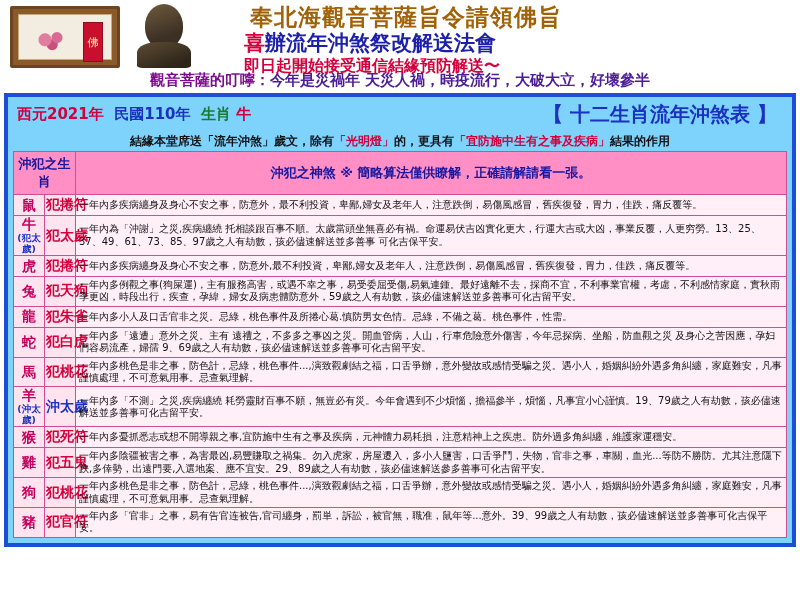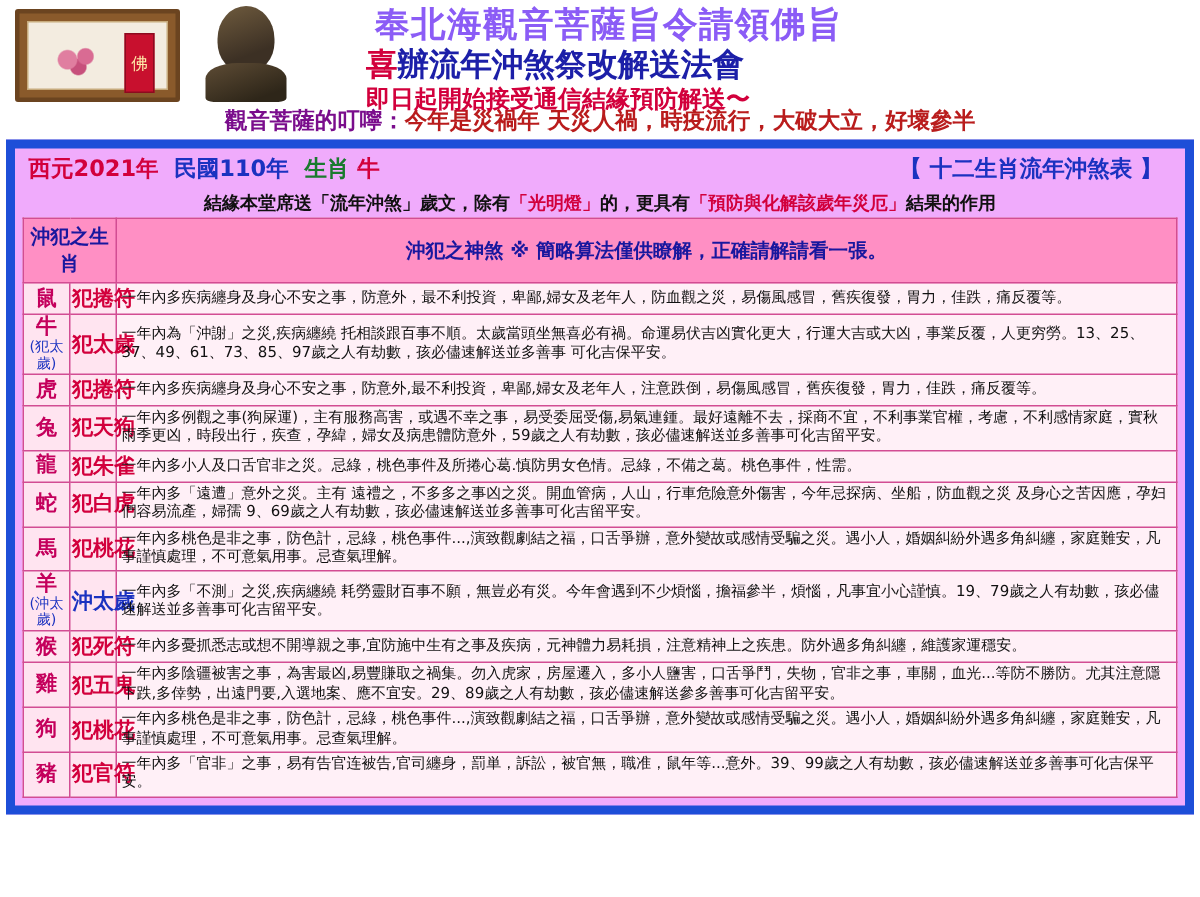--- a/index.html
+++ b/index.html
@@ -68,21 +68,21 @@
     background: linear-gradient(160deg, #6f5b3e 0%, #3c3024 70%);
     border-radius: 50% 50% 45% 45%;
   }
   .buddha .body {
     position: absolute; left: 2px; top: 40px;
     width: 54px; height: 26px;
     background: linear-gradient(160deg, #5e4c35 0%, #2e2619 80%);
     border-radius: 40% 40% 10% 10%;
   }
   .title-main {
-    color: #8b5cf6;
+    color: #a16207;
     font-weight: bold;
     font-size: 23px;
     letter-spacing: 1px;
     line-height: 27px;
     text-align: left;
     padding-left: 40px;
   }
   .title-sub {
     color: #1c1fa8;
     font-weight: bold;
@@ -100,44 +100,44 @@
   }
 
   
   .notice {
     text-align: center;
     font-size: 15px;
     font-weight: bold;
     color: #7a0d8c;
     padding: 1px 0 3px 0;
   }
-  .notice .blue { color: #b91c1c; }
+  .notice .blue { color: #4c1d95; }
 
   
   .panel {
     margin: 0 4px;
-    border: 6px solid #1d4ed8;
-    background: #f0abfc;
+    border: 4px solid #1d4ed8;
+    background: #7dd3fc;
     padding: 3px 5px 5px 5px;
   }
   .row-year {
     display: flex;
     align-items: center;
     justify-content: space-between;
     padding: 1px 4px 2px 4px;
   }
   .year-left {
     font-size: 15px; font-weight: bold;
     white-space: nowrap;
   }
   .year-left .red { color: #d2003c; }
   .year-left .blue { color: #1b32c0; }
   .year-left .green { color: #1a7a2e; }
   .year-mid {
-    font-size: 15px; font-weight: bold;
+    font-size: 20px; font-weight: bold;
     color: #1b32c0;
     white-space: nowrap;
     padding: 0 6px;
   }
   .year-right {
     font-size: 13px; font-weight: bold;
     color: #7a0d8c;
     white-space: nowrap;
   }
   .year-right .blue { color: #1b32c0; }
@@ -196,21 +196,21 @@
     font-weight: bold;
     color: #c4005c;
     background: #ffe4f0;
     line-height: 15px;
     padding: 1px;
   }
   td.zname .sub {
     display: block;
     font-size: 9.5px;
     color: #1b32c0;
-    font-weight: normal;
+    font-weight: bold;
     line-height: 11px;
   }
   td.ztag {
     text-align: center;
     font-size: 14px;
     font-weight: bold;
     color: #d2003c;
     background: #ffe4f0;
     white-space: nowrap;
     padding: 1px;
@@ -259,42 +259,42 @@
         &nbsp;<span class="green">生肖</span>
         <span class="red">牛</span>
       </div>
       <div class="year-mid">【 十二生肖流年沖煞表 】</div>
     </div>
 
     <div class="bullets">
     </div>
 
     <div class="subnote">
-      <span>結緣本堂席送「流年沖煞」歲文，除有</span><span class="red">「光明燈」</span><span>的，更具有</span><span class="red">「預防與化解該歲年災厄」</span><span>結果的作用</span>
+      <span>結緣本堂席送「流年沖煞」歲文，除有</span><span class="red">「光明燈」</span><span>的，更具有</span><span class="red">「宜防施中生有之事及疾病」</span><span>結果的作用</span>
     </div>
 
     <table class="zodiac">
       <thead>
         <tr>
           <th class="col-zodiac" colspan="2">沖犯之生肖</th>
           <th class="col-desc">
             <span class="lead">沖犯之神煞</span>
             <span>※ 簡略算法僅供瞭解，正確請解請看一張。</span>
           </th>
         </tr>
       </thead>
       <tbody>
 
         <tr>
           <td class="zname" style="width:62px">
             <span>鼠</span>
             <span class="sub"></span>
           </td>
           <td class="ztag" style="width:92px">犯捲符</td>
-          <td class="zdesc">一年內多疾病纏身及身心不安之事，防意外，最不利投資，卑鄙,婦女及老年人，防血觀之災，易傷風感冒，舊疾復發，胃力，佳跌，痛反覆等。</td>
+          <td class="zdesc">一年內多疾病纏身及身心不安之事，防意外，最不利投資，卑鄙,婦女及老年人，注意跌倒，易傷風感冒，舊疾復發，胃力，佳跌，痛反覆等。</td>
         </tr>
 
         <tr>
           <td class="zname">
             <span>牛</span>
             <span class="sub">(犯太歲)</span>
           </td>
           <td class="ztag">犯太歲</td>
           <td class="zdesc">一年內為「沖謝」之災,疾病纏繞 托相談跟百事不順。太歲當頭坐無喜必有禍。命運易伏吉凶實化更大，行運大吉或大凶，事業反覆，人更穷勞。13、25、37、49、61、73、85、97歲之人有劫數，孩必儘速解送並多善事 可化吉保平安。</td>
         </tr>

